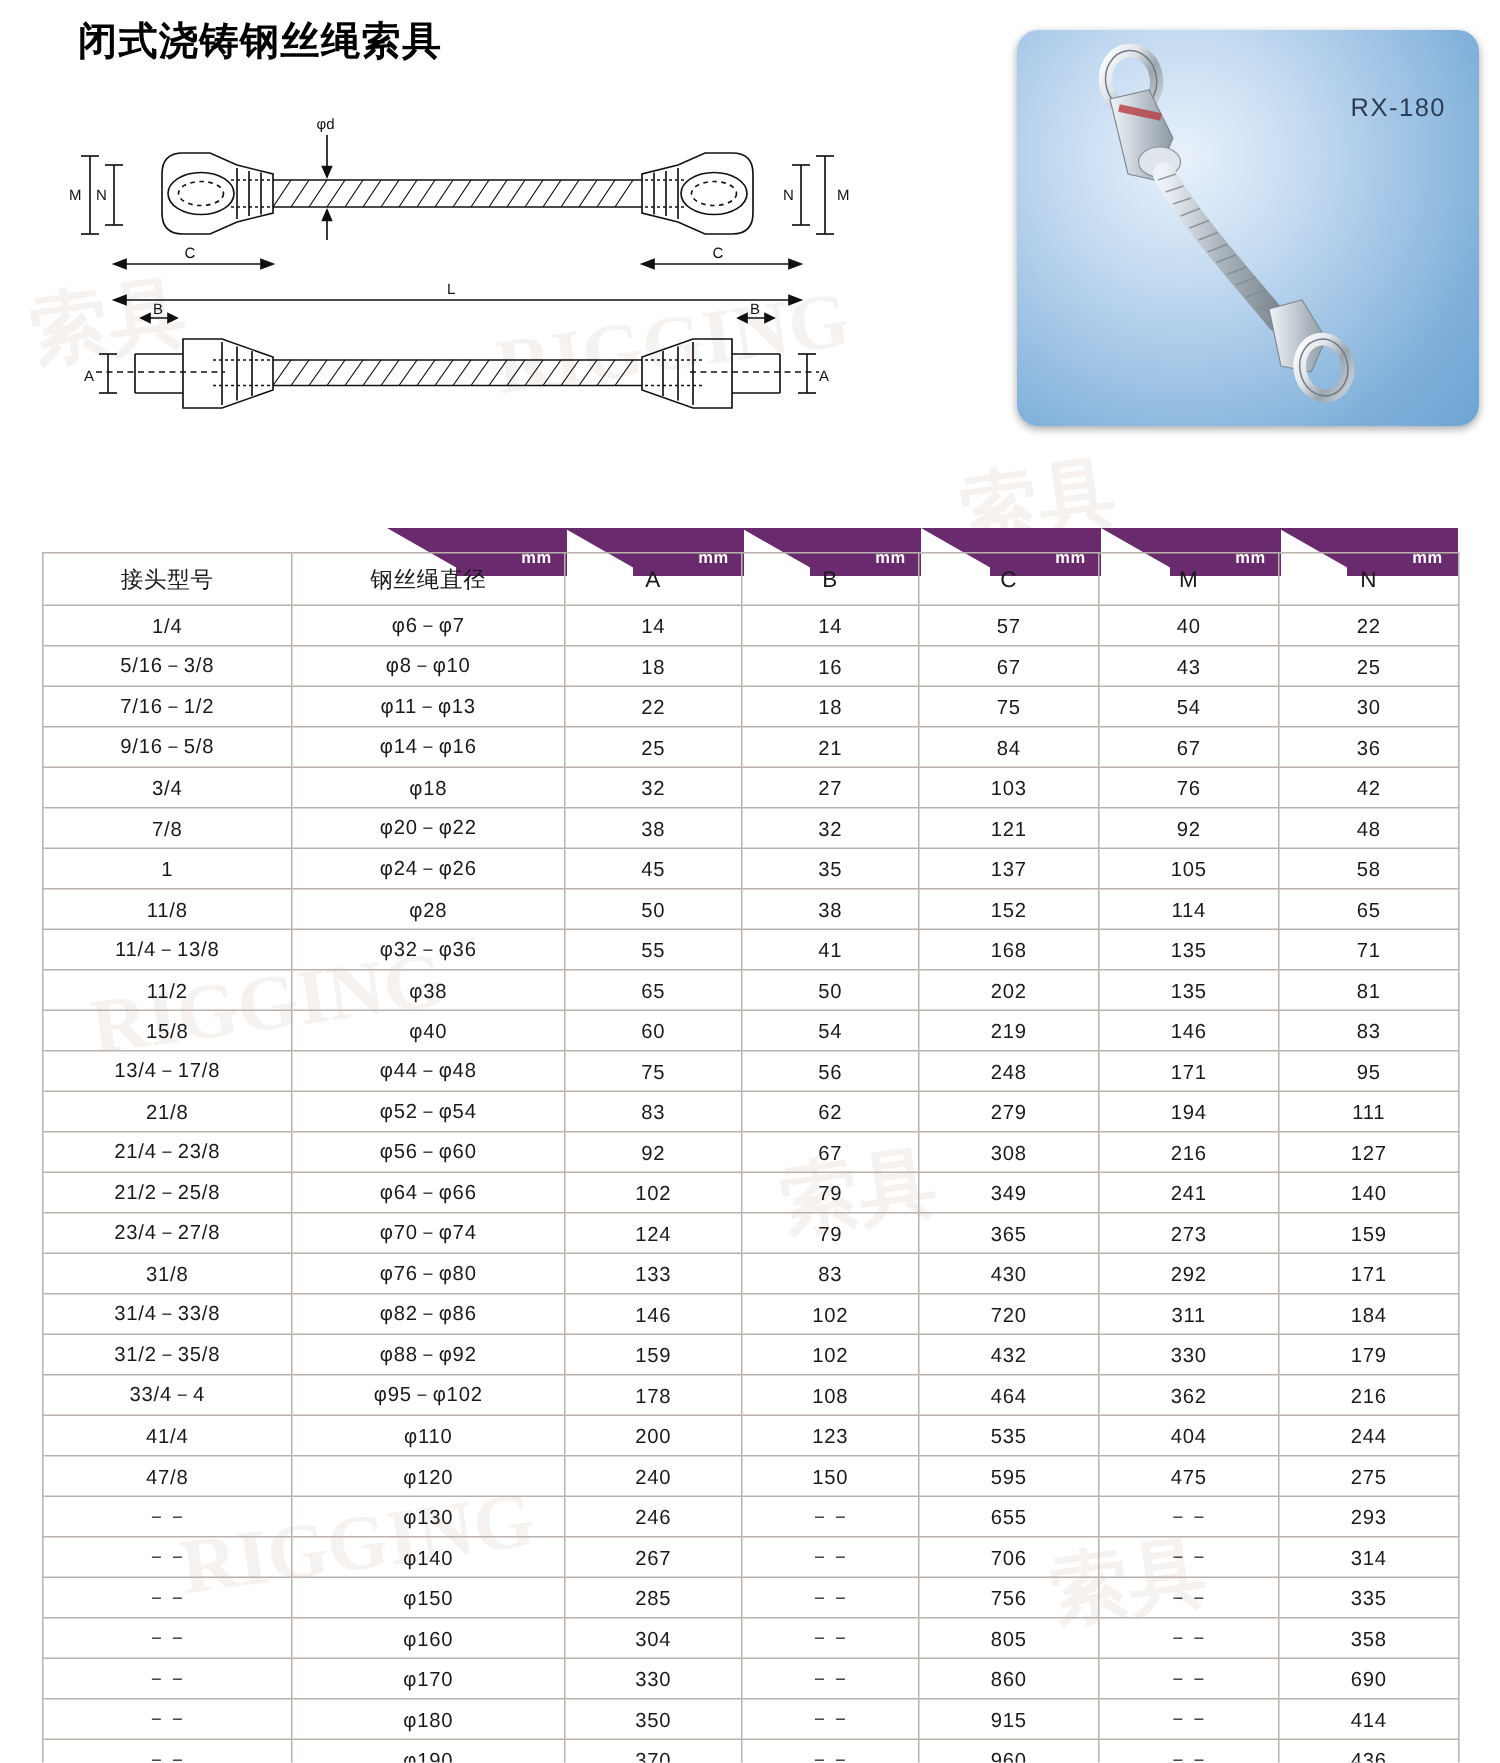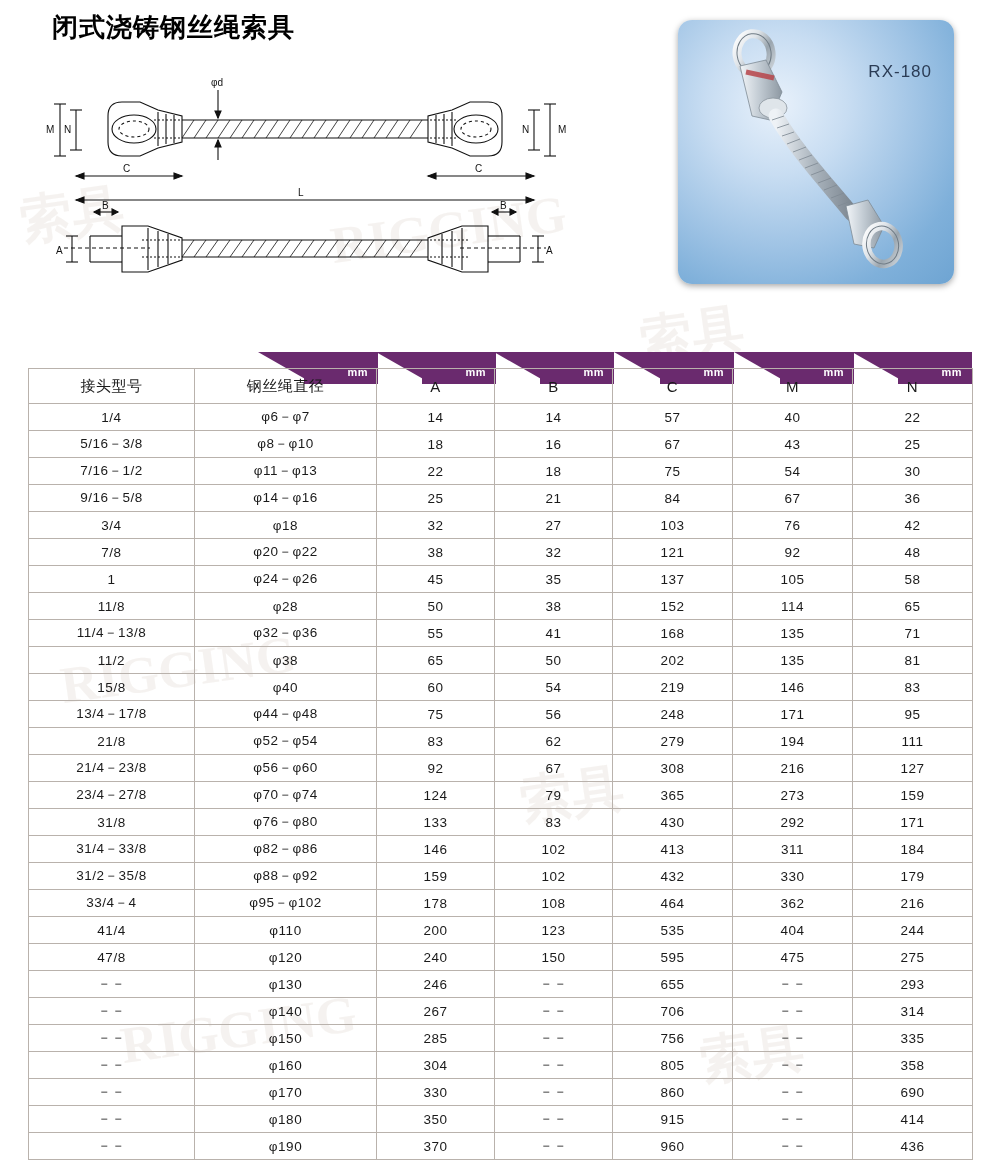--- a/index.html
+++ b/index.html
@@ -28,21 +28,21 @@
     font-size:26px;font-weight:bold;letter-spacing:1px;
     font-family:Liberation Mono, monospace;
     color:#000;
   }
 
   
   .drawing{position:absolute;left:30px;top:60px;width:620px;height:250px;}
 
   
   .photo{
-    position:absolute;left:678px;top:20px;width:276px;height:264px;
+    position:absolute;left:678px;top:20px;width:308px;height:264px;
     border-radius:14px;
     background:radial-gradient(circle at 36% 32%, #e8f1fb 0%, #c8ddf2 28%, #9dc2e4 58%, #7fb0da 78%, #6ea4d2 100%);
     box-shadow:0 2px 6px rgba(0,0,0,.35);
     overflow:hidden;
   }
   .photo .label{
     position:absolute;right:22px;top:42px;
     color:#2b3c55;font-size:17px;letter-spacing:1px;
     font-family:"Liberation Sans",sans-serif;
   }
@@ -447,20 +447,29 @@
           <tr>
             <td>21/4－23/8</td>
             <td>φ56－φ60</td>
             <td>92</td>
             <td>67</td>
             <td>308</td>
             <td>216</td>
             <td>127</td>
           </tr>
           <tr>
+            <td>21/2－25/8</td>
+            <td>φ64－φ66</td>
+            <td>102</td>
+            <td>79</td>
+            <td>349</td>
+            <td>241</td>
+            <td>140</td>
+          </tr>
+          <tr>
             <td>23/4－27/8</td>
             <td>φ70－φ74</td>
             <td>124</td>
             <td>79</td>
             <td>365</td>
             <td>273</td>
             <td>159</td>
           </tr>
           <tr>
             <td>31/8</td>
@@ -469,21 +478,21 @@
             <td>83</td>
             <td>430</td>
             <td>292</td>
             <td>171</td>
           </tr>
           <tr>
             <td>31/4－33/8</td>
             <td>φ82－φ86</td>
             <td>146</td>
             <td>102</td>
-            <td>413</td>
+            <td>720</td>
             <td>311</td>
             <td>184</td>
           </tr>
           <tr>
             <td>31/2－35/8</td>
             <td>φ88－φ92</td>
             <td>159</td>
             <td>102</td>
             <td>432</td>
             <td>330</td>

